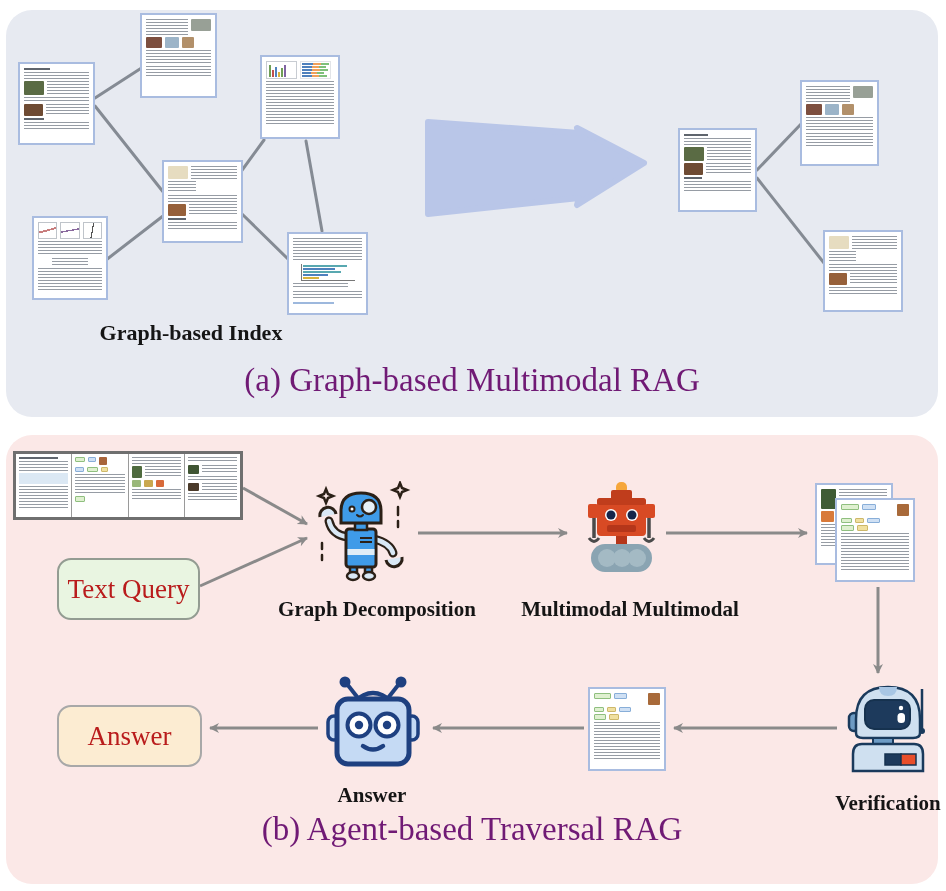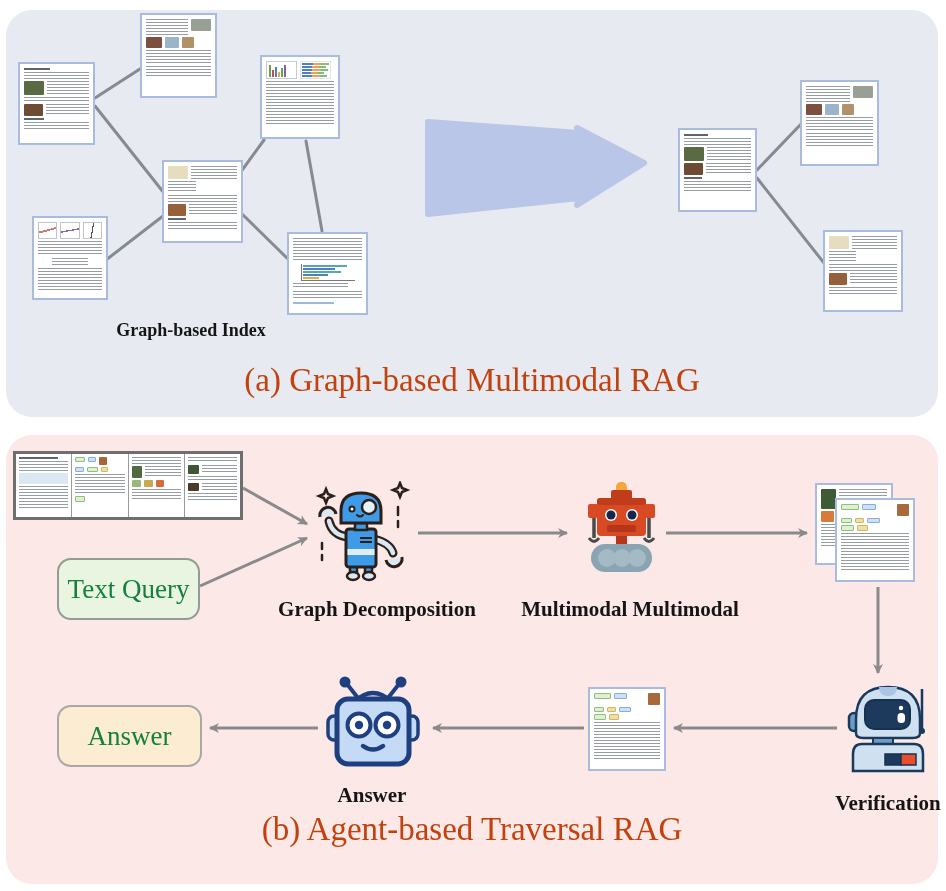--- a/index.html
+++ b/index.html
@@ -34,27 +34,27 @@
   .chip-y{background:#f0e0a0;border:1px solid #cdb86a;box-sizing:border-box;}
   .eq{width:55%;margin:0 auto;}
 
   
   .strip{position:absolute;background:#fff;border:3px solid #6f6f6f;display:flex;box-sizing:border-box;}
   .page{flex:1;padding:3px;display:flex;flex-direction:column;gap:2px;border-right:1.5px solid #9a9a9a;overflow:hidden;}
   .page:last-child{border-right:none;}
 
   
   .qbox{position:absolute;box-sizing:border-box;border-radius:14px;display:flex;
-        align-items:center;justify-content:center;font-size:27px;color:#15803d;}
+        align-items:center;justify-content:center;font-size:27px;color:#b91c1c;}
   #textQueryBox{background:#e9f5e1;border:2.5px solid #939c92;}
   #answerBox{background:#fcecd2;border:2.5px solid #a8a8a8;}
 
   
   .boldlabel{position:absolute;font-weight:bold;color:#151515;text-align:center;}
-  .caption{position:absolute;left:0;width:100%;text-align:center;font-size:33px;color:#c2410c;}
+  .caption{position:absolute;left:0;width:100%;text-align:center;font-size:33px;color:#701a75;}
 </style>
 </head>
 <body>
 
 <div class="panel" id="panelA">
 
   <svg class="layer" width="932" height="407">
     <g stroke="#858b94" stroke-width="3" stroke-linecap="round">
       <line x1="89" y1="88" x2="137" y2="57"></line>
       <line x1="89" y1="96" x2="158" y2="183"></line>
@@ -196,21 +196,21 @@
       </div>
     <div class="txt" style="width:40%;height:11px;"></div>
     <div class="txt" style="height:7px;"></div>
     <div class="row">
         <div class="im" style="width:18px;height:12px;background:#96603a;"></div>
         <div class="txt grow" style="height:12px;"></div>
       </div>
     <div class="txt" style="height:9px;"></div>
   </div>
 
-  <div class="boldlabel" style="left:60px;top:310px;width:250px;font-size:18px;">Graph-based Index</div>
+  <div class="boldlabel" style="left:60px;top:310px;width:250px;font-size:22px;">Graph-based Index</div>
   <div class="caption" style="top:352px;">(a) Graph-based Multimodal RAG</div>
 </div>
 
 <div class="panel" id="panelB">
 
   <svg class="layer" width="932" height="449">
     <defs>
       <marker id="ah" markerWidth="11" markerHeight="11" refX="9" refY="5" orient="auto" markerUnits="userSpaceOnUse">
         <path d="M0,0 L10,5 L0,10 L3,5 Z" fill="#8a8a8a"></path>
       </marker>

